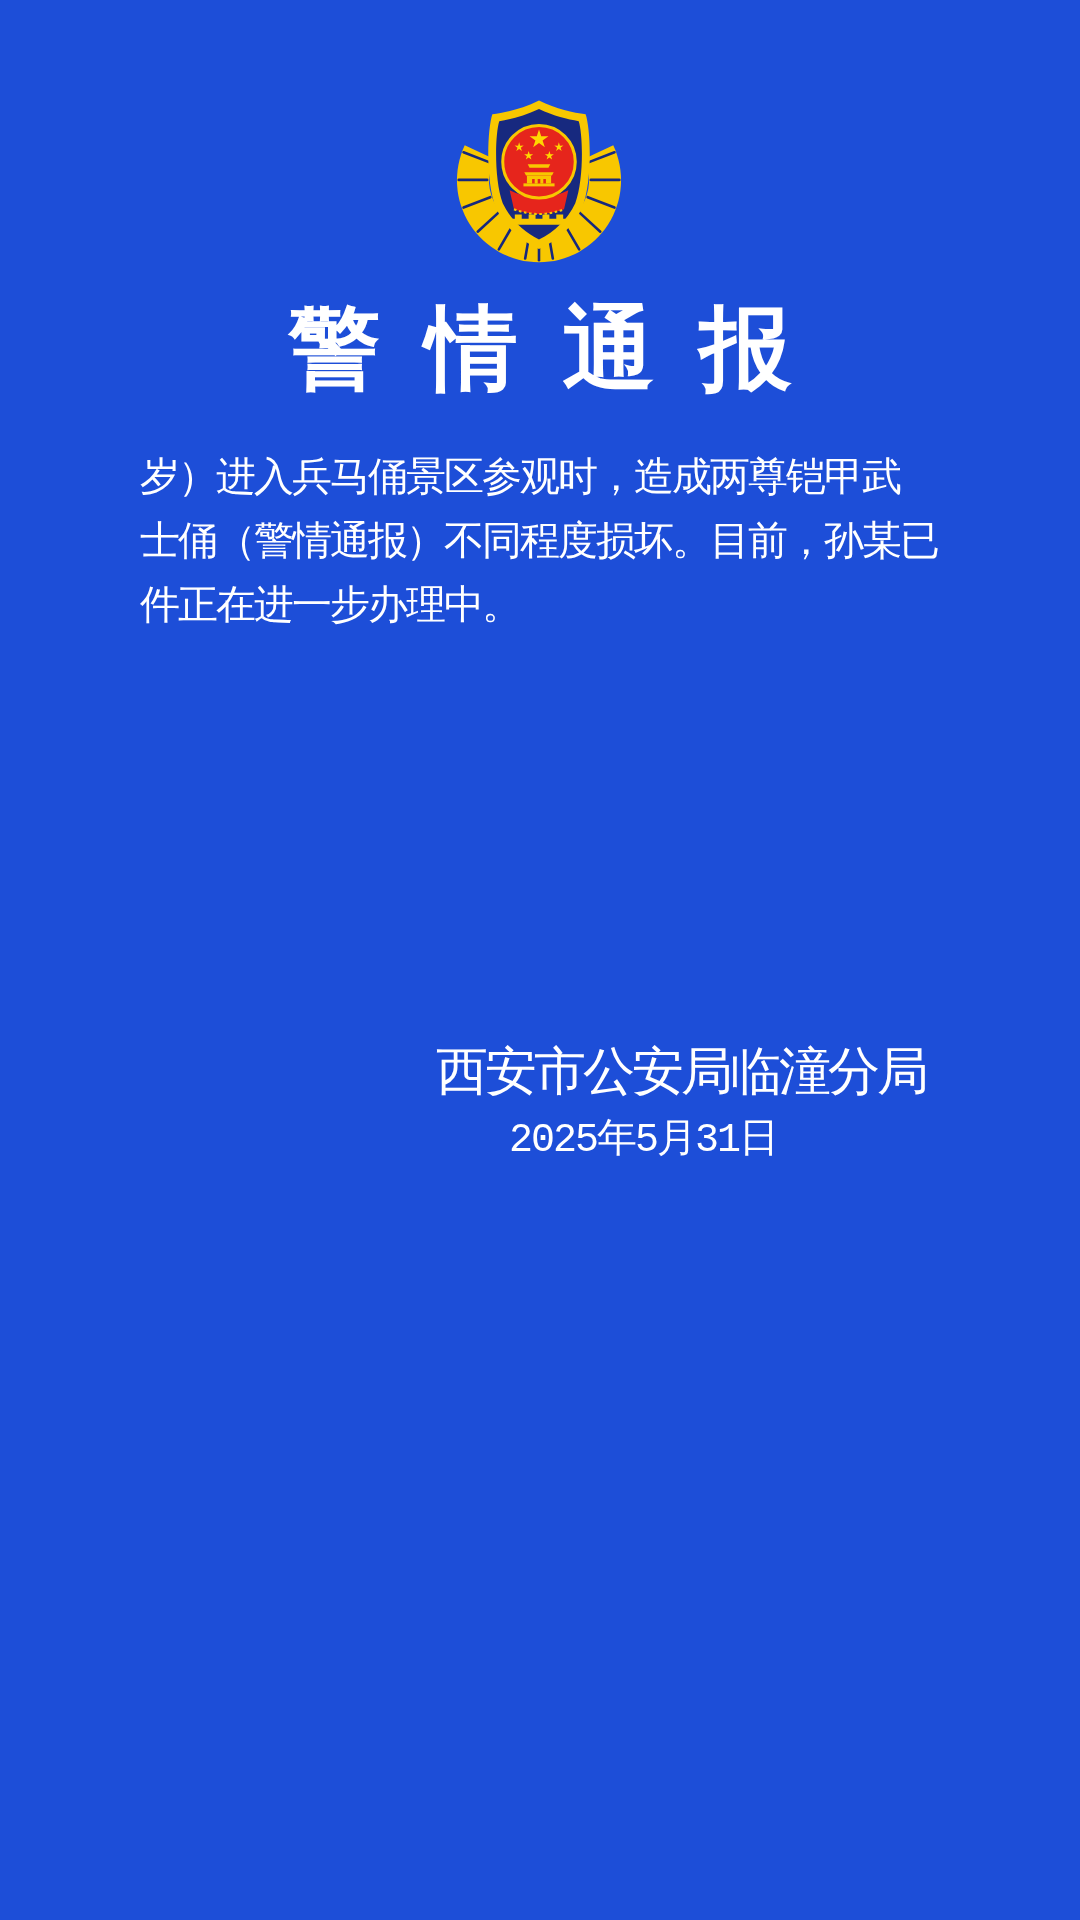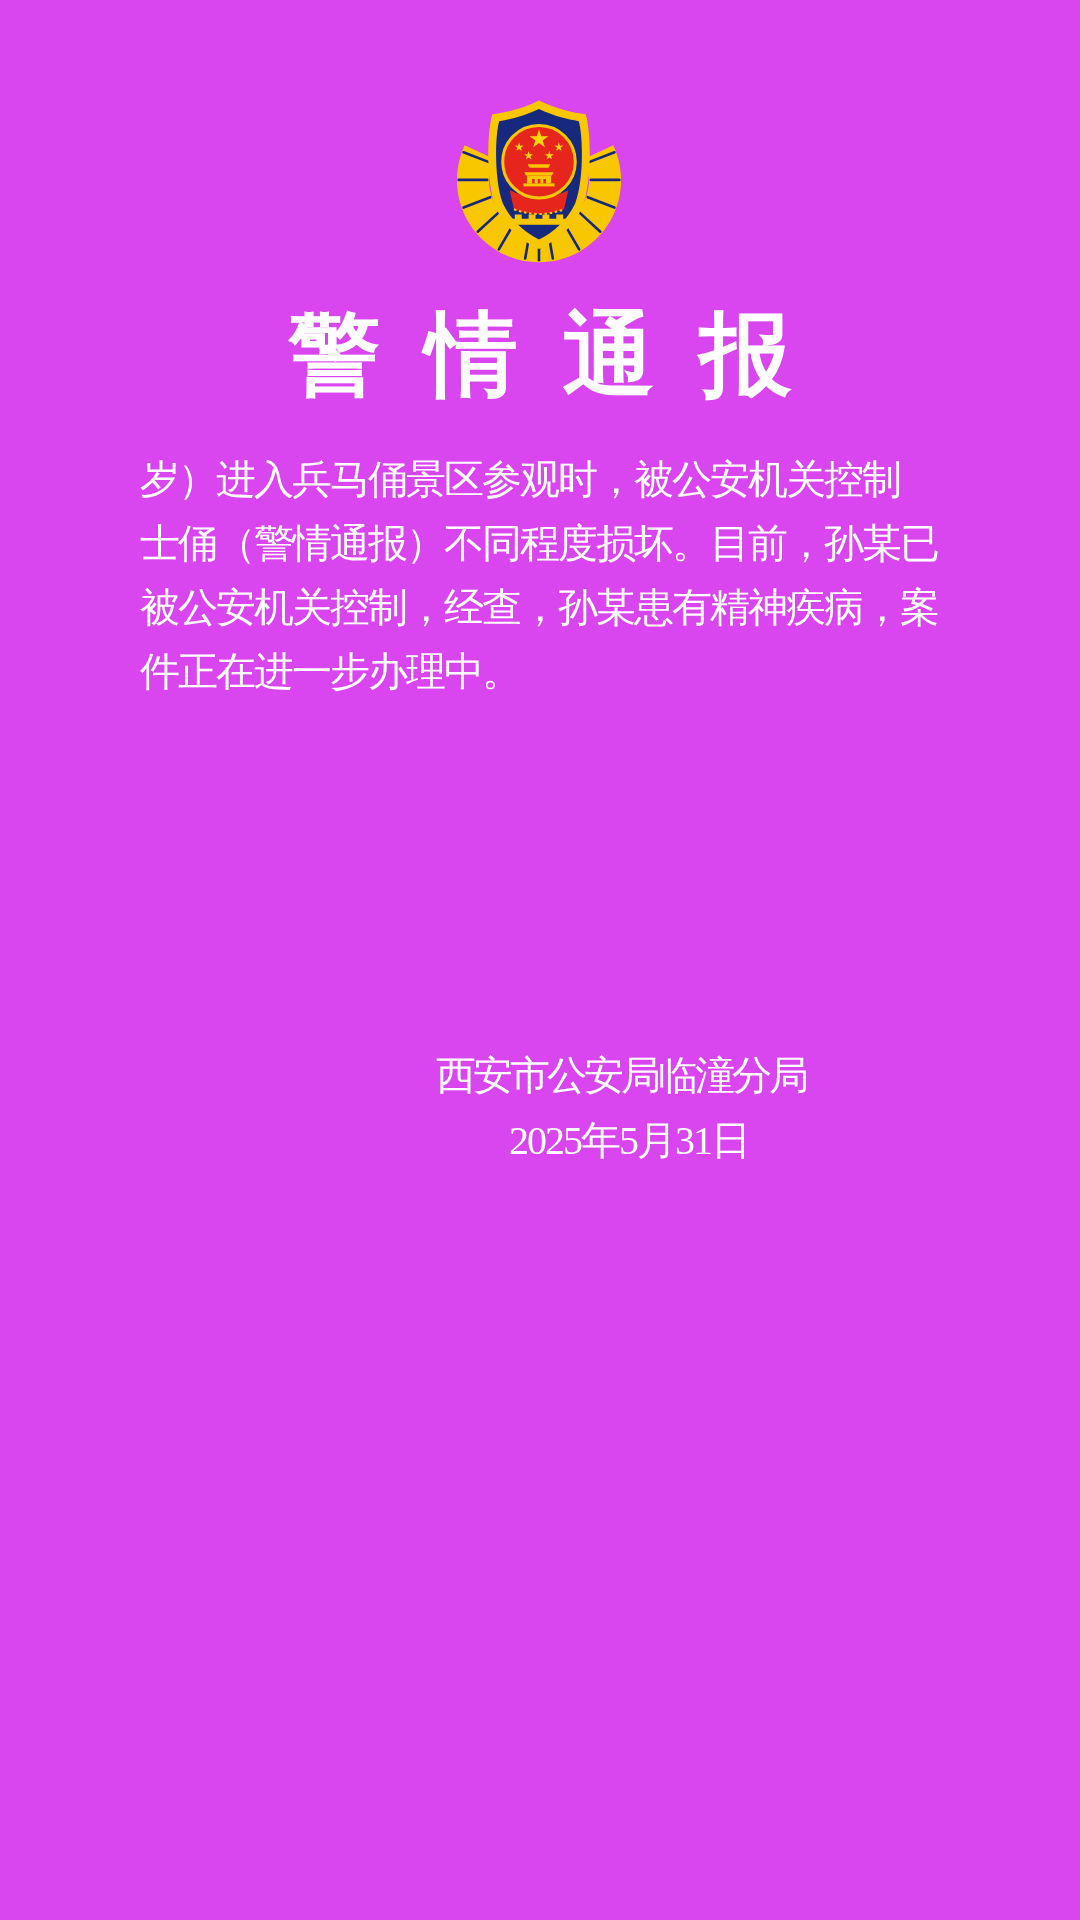--- a/index.html
+++ b/index.html
@@ -4,24 +4,24 @@
 <style>
   html, body {
     margin: 0;
     padding: 0;
     background: #16287e;
   }
   .poster {
     position: relative;
     width: 1080px;
     height: 1920px;
-    background: #d946ef;
+    background: #1d4ed8;
     overflow: hidden;
     color: #ffffff;
-    font-family: Liberation Serif, serif;
+    font-family: Liberation Mono, monospace;
   }
   .emblem {
     position: absolute;
     left: 444px;
     top: 78px;
     width: 190px;
     height: 190px;
   }
   .title {
     position: absolute;
@@ -50,21 +50,21 @@
   .body-line {
     white-space: nowrap;
   }
   .body-line.indent {
     text-indent: 78px;
   }
   .issuer {
     position: absolute;
     left: 436px;
     top: 1044px;
-    font-size: 40px;
+    font-size: 52px;
     line-height: 64px;
     letter-spacing: -3px;
     white-space: nowrap;
   }
   .date {
     position: absolute;
     left: 509px;
     top: 1109px;
     font-size: 40px;
     line-height: 64px;
@@ -132,22 +132,21 @@
     <g fill="#e6251c">
       <rect x="102" y="117" width="3" height="5"></rect>
       <rect x="108.5" y="117" width="3" height="5"></rect>
       <rect x="115" y="117" width="3" height="5"></rect>
     </g>
   </svg>
 
   <h1 class="title">警情通报</h1>
 
   <div class="body-block">
-    <div class="body-line">岁）进入兵马俑景区参观时，被公安机关控制</div>
+    <div class="body-line">岁）进入兵马俑景区参观时，造成两尊铠甲武</div>
     <div class="body-line">士俑（警情通报）不同程度损坏。目前，孙某已</div>
-    <div class="body-line">被公安机关控制，经查，孙某患有精神疾病，案</div>
     <div class="body-line">件正在进一步办理中。</div>
   </div>
 
   <div class="issuer">西安市公安局临潼分局</div>
   <div class="date">2025年5月31日</div>
 
 </div>
 
 </body></html>

